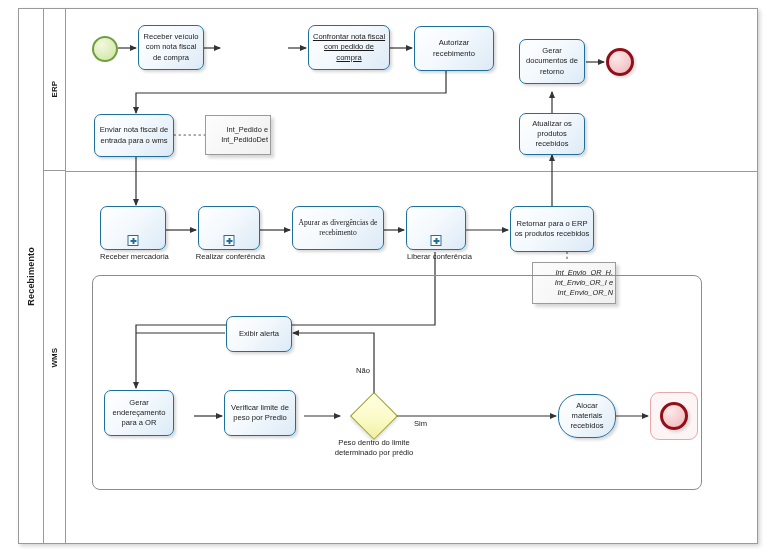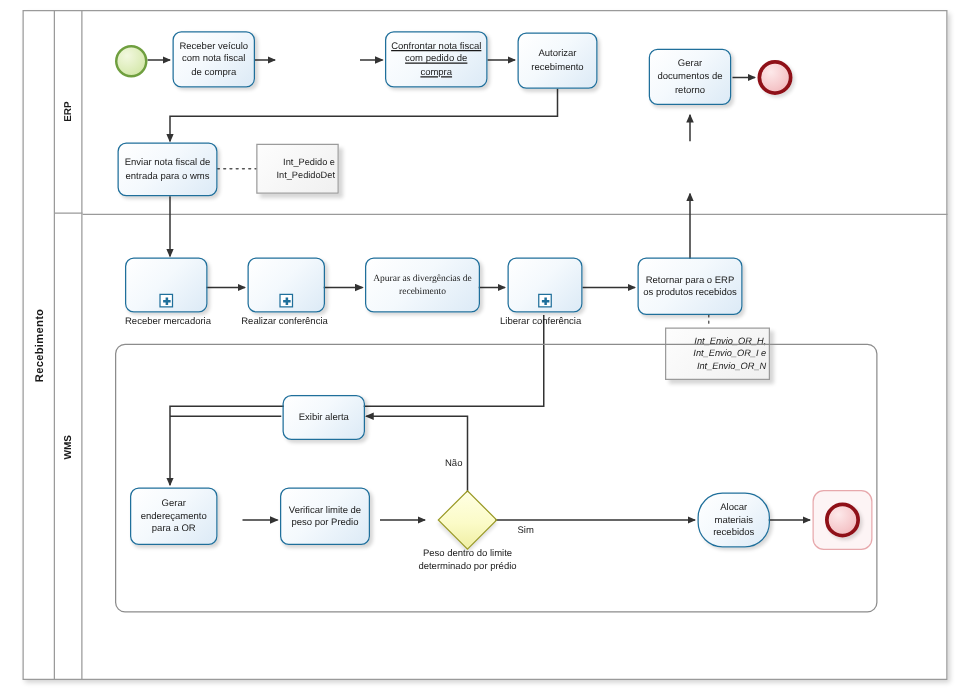--- a/index.html
+++ b/index.html
@@ -62,21 +62,21 @@
     position:absolute;left:50%;transform:translateX(-50%);bottom:3px;
     width:11px;height:11px;border:1px solid #1f6f9b;background:#ffffff;
     box-sizing:border-box;
   }
   .plus::before,.plus::after{
     content:"";position:absolute;background:#1f6f9b;
   }
   .plus::before{left:1.5px;top:4px;width:6px;height:1.8px;}
   .plus::after{top:1.5px;left:4px;height:6px;width:1.8px;}
   .sub-caption{
-    position:absolute;text-align:left;font-size:7.6px;color:#1a1a1a;white-space:nowrap;
+    position:absolute;text-align:right;font-size:7.6px;color:#1a1a1a;white-space:nowrap;
   }
 
   .event{
     position:absolute;border-radius:50%;box-sizing:border-box;
   }
   .event.start{
     border:2px solid #6f9f3f;
     background:radial-gradient(circle at 35% 30%,#f2f8df 0%,#dcecb8 60%,#cde39c 100%);
   }
   .event.end{
@@ -184,26 +184,27 @@
     </g>
   </svg>
 
   <div class="event start" style="left:92px;top:36px;width:26px;height:26px;"></div>
 
   <div class="task" style="left:138px;top:25px;width:66px;height:45px;">Receber veículo com nota fiscal de compra</div>
 
 
   <div class="task" style="left:308px;top:25px;width:82px;height:45px;text-decoration:underline;">Confrontar nota fiscal com pedido de compra</div>
 
-  <div class="task" style="left:414px;top:26px;width:64px;height:45px;">Autorizar recebimento</div>
+  <div class="task" style="left:414px;top:26px;width:80px;height:45px;">Autorizar recebimento</div>
 
   <div class="task" style="left:94px;top:114px;width:80px;height:43px;">Enviar nota fiscal de entrada para o wms</div>
 
   <div class="dataobj" style="left:205px;top:115px;width:66px;height:40px;">Int_Pedido e Int_PedidoDet</div>
 
+  <div class="task" style="left:519px;top:113px;width:66px;height:42px;">Atualizar os produtos recebidos</div>
 
   <div class="task" style="left:519px;top:39px;width:66px;height:45px;">Gerar documentos de retorno</div>
 
   <div class="event end" style="left:606px;top:48px;width:28px;height:28px;"></div>
 
   <div class="task sub" style="left:100px;top:206px;width:66px;height:44px;">
     <span class="plus"></span>
   </div>
   <div class="sub-caption" style="left:100px;top:252px;width:66px;">Receber mercadoria</div>
 

